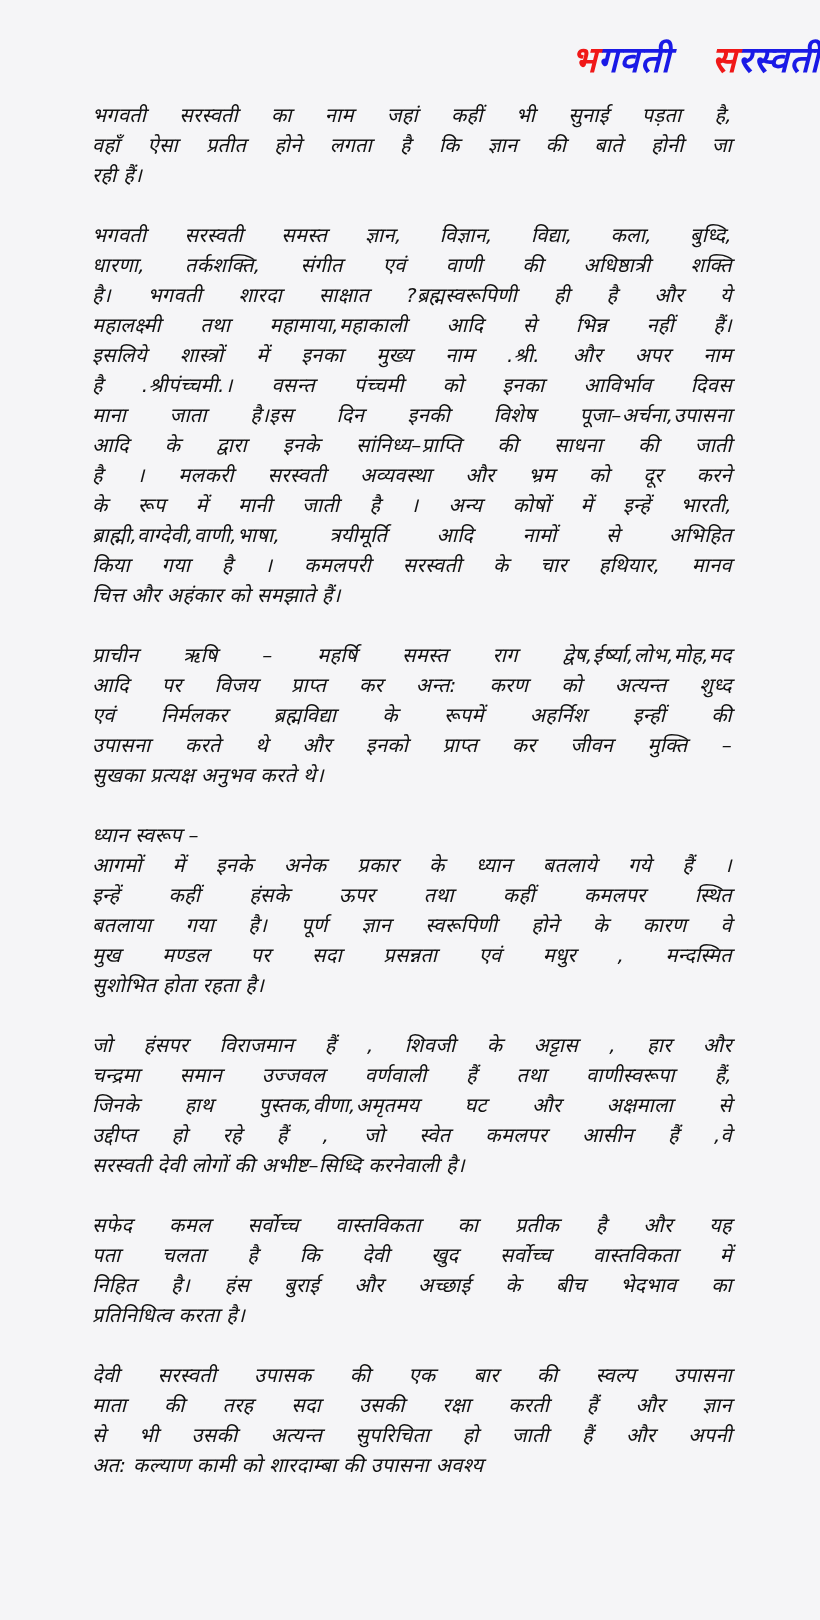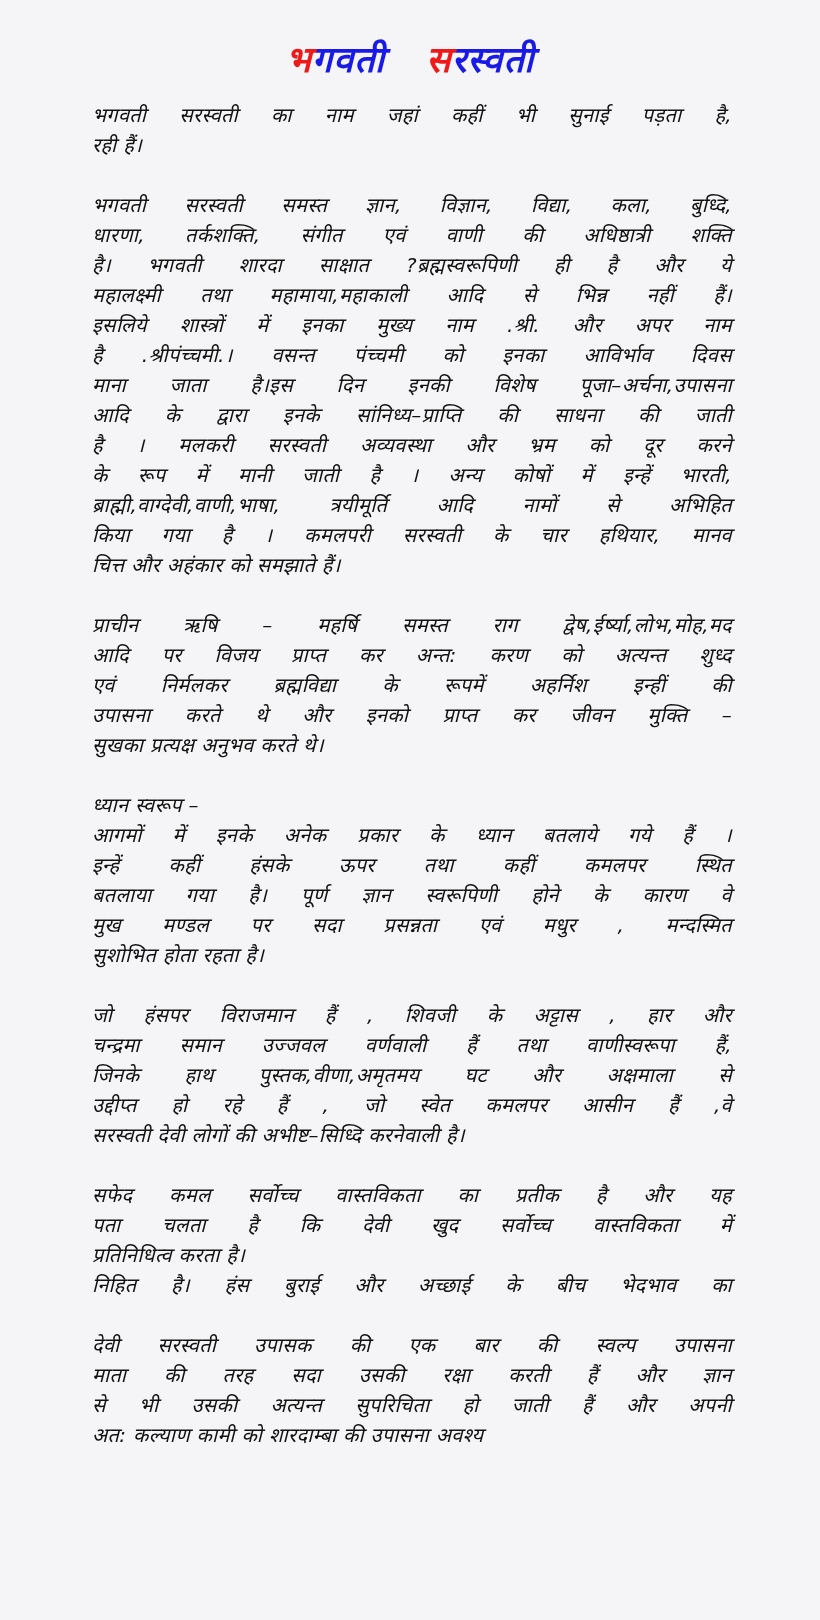--- a/index.html
+++ b/index.html
@@ -5,21 +5,21 @@
   html, body { margin: 0; padding: 0; }
   body {
     width: 820px; height: 1620px; overflow: hidden;
     background: #f5f5f7;
     font-family: "DejaVu Sans", sans-serif;
     color: #111;
   }
   .page { position: relative; width: 820px; height: 1620px; }
   .title {
     position: absolute; left: 0; top: 34px; width: 820px;
-    text-align: center; font-size: 36px; font-weight: bold; font-style: italic;
+    text-align: right; font-size: 36px; font-weight: bold; font-style: italic;
     letter-spacing: 1px;
   }
   .title .red { color: #f01818; }
   .title .blue { color: #1a1ae6; }
   .body {
     position: absolute; left: 92px; top: 100px; width: 640px;
   }
   .line {
     display: block; height: 30px; line-height: 30px;
     font-size: 20px; font-style: italic; white-space: nowrap;
@@ -34,20 +34,21 @@
 <div class="page">
   <h1 class="title" style="margin:0;">
     <span class="red">भ</span><span class="blue">गवती</span>
     <span style="display:inline-block;width:14px;"></span>
     <span class="red">स</span><span class="blue">रस्वती</span>
   </h1>
 
   <div class="body">
     <div class="para">
       <span class="line justify">भगवती सरस्वती का नाम जहां कहीं भी सुनाई पड़ता है,</span>
+      <span class="line justify">वहाँ ऐसा प्रतीत होने लगता है कि ज्ञान की बाते होनी जा</span>
       <span class="line">रही हैं।</span>
     </div>
 
     <div class="para">
       <span class="line justify">भगवती सरस्वती समस्त ज्ञान, विज्ञान, विद्या, कला, बुध्दि,</span>
       <span class="line justify">धारणा, तर्कशक्ति, संगीत एवं वाणी की अधिष्ठात्री शक्ति</span>
       <span class="line justify">है। भगवती शारदा साक्षात ?ब्रह्मस्वरूपिणी ही है और ये</span>
       <span class="line justify">महालक्ष्मी तथा  महामाया,महाकाली आदि से भिन्न नहीं हैं।</span>
       <span class="line justify">इसलिये शास्त्रों में इनका मुख्य नाम .श्री. और अपर नाम</span>
       <span class="line justify">है .श्रीपंच्चमी.। वसन्त पंच्चमी को इनका आविर्भाव दिवस</span>
@@ -81,22 +82,22 @@
       <span class="line justify">जो हंसपर  विराजमान हैं , शिवजी के अट्टास , हार और</span>
       <span class="line justify">चन्द्रमा  समान उज्जवल वर्णवाली हैं तथा वाणीस्वरूपा हैं,</span>
       <span class="line justify">जिनके हाथ  पुस्तक,वीणा,अमृतमय घट और  अक्षमाला से</span>
       <span class="line justify">उद्दीप्त  हो  रहे हैं , जो  स्वेत  कमलपर आसीन हैं ,वे</span>
       <span class="line">सरस्वती देवी लोगों की अभीष्ट–सिध्दि करनेवाली है।</span>
     </div>
 
     <div class="para">
       <span class="line justify">सफेद कमल सर्वोच्च वास्तविकता का प्रतीक है और यह</span>
       <span class="line justify">पता चलता  है कि  देवी खुद  सर्वोच्च  वास्तविकता में</span>
+      <span class="line justify">निहित है। हंस बुराई और  अच्छाई के बीच भेदभाव का</span>
       <span class="line">प्रतिनिधित्व करता है।</span>
-      <span class="line justify">निहित है। हंस बुराई और  अच्छाई के बीच भेदभाव का</span>
     </div>
 
     <div class="para">
       <span class="line justify">देवी सरस्वती उपासक की एक बार की स्वल्प उपासना</span>
       <span class="line justify">माता की  तरह  सदा  उसकी रक्षा  करती हैं और ज्ञान</span>
       <span class="line justify">से भी उसकी अत्यन्त सुपरिचिता हो जाती हैं और अपनी</span>
       <span class="line">अत: कल्याण कामी को शारदाम्बा की उपासना अवश्य</span>
     </div>
   </div>
 </div>

